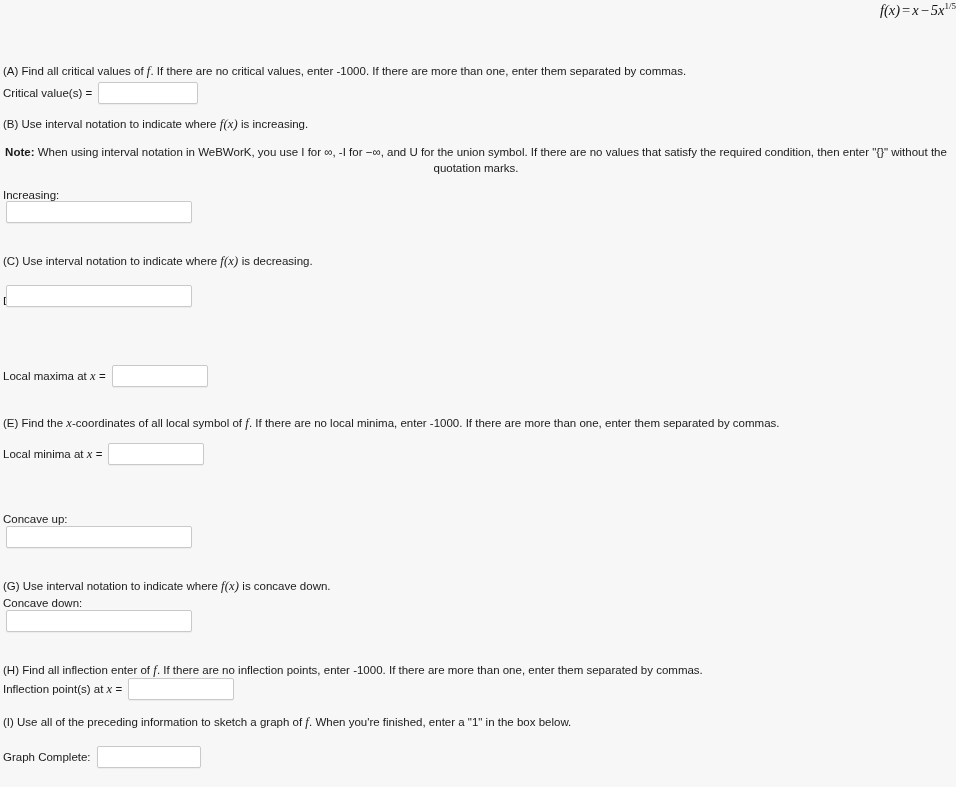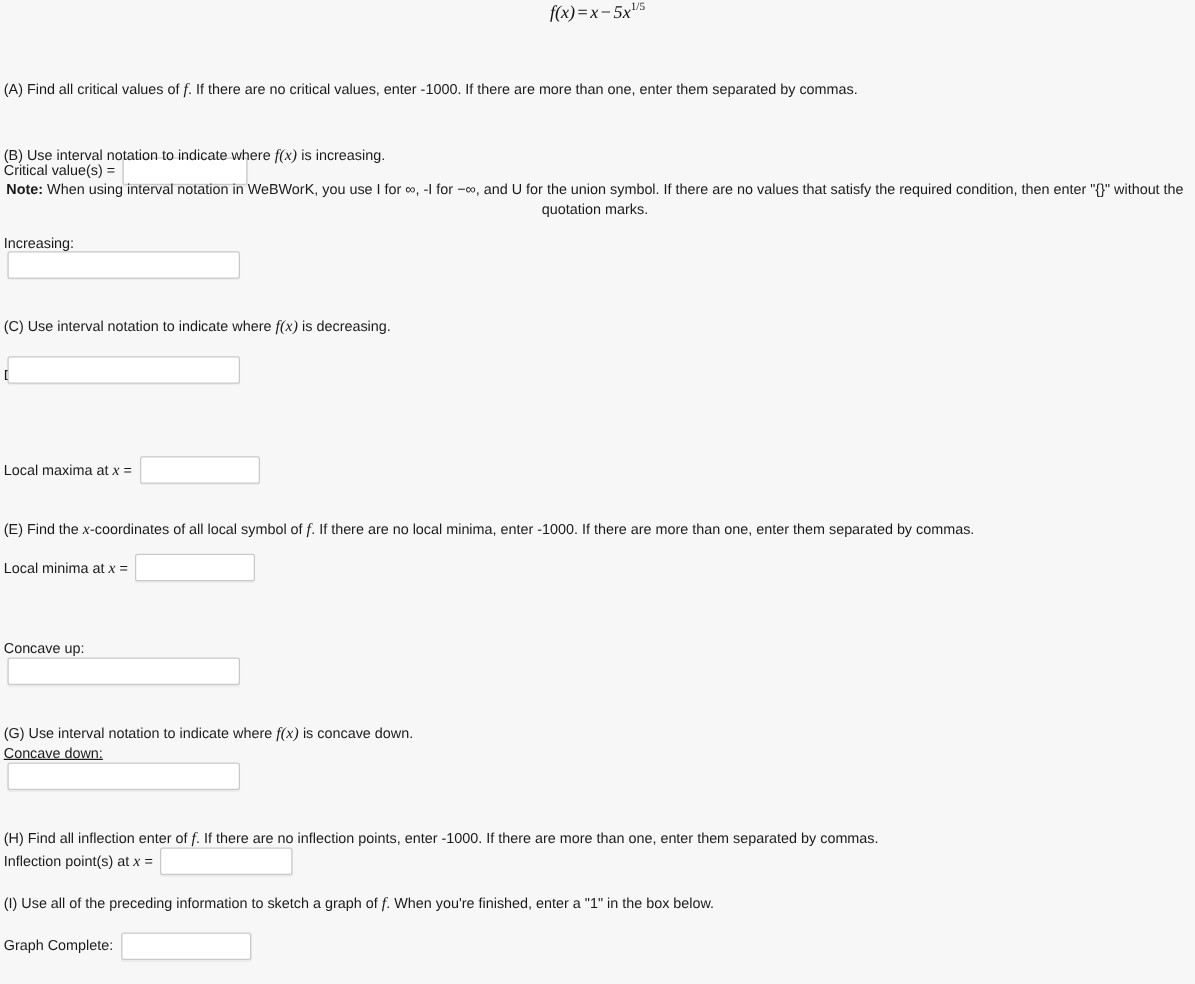--- a/index.html
+++ b/index.html
@@ -30,21 +30,21 @@
     font-style: italic;
     font-size: 12.5px;
     letter-spacing: 0.2px;
   }
 
   .formula {
     position: absolute;
     top: 2px;
     left: 0;
     width: 956px;
-    text-align: center;
+    text-align: right;
     font-family: "Liberation Serif", serif;
     font-style: italic;
     font-size: 14.5px;
     color: #111;
     white-space: nowrap;
   }
   .formula .op {
     font-style: normal;
     padding: 0 2px;
   }
@@ -120,21 +120,21 @@
 
 <div class="page">
 
   <div class="formula">
     <span>f(x)</span><span class="op">=</span><span>x</span><span class="op">−</span><span>5</span><span>x</span><sup>1/5</sup>
   </div>
 
   <div class="qtext" style="top:64px;">
     <span>(A) Find all critical values of </span><span class="math">f</span><span>. If there are no critical values, enter -1000. If there are more than one, enter them separated by commas.</span>
   </div>
-  <div class="inline-row" style="top:82px;margin-top:44px;">
+  <div class="inline-row" style="top:82px;">
     <span class="lbl">Critical value(s) =</span>
     <input class="answer-box" style="width: 100px;" type="text" placeholder="">
   </div>
 
   <div class="qtext" style="top:117px;">
     <span>(B) Use interval notation to indicate where </span><span class="math">f(x)</span><span> is increasing.</span>
   </div>
 
   <div class="qtext wrapped" style="top:145px;">
     <span class="note-label">Note:</span><span> When using interval notation in WeBWorK, you use I for </span><span>∞</span><span>, -I for </span><span>−∞</span><span>, and U for the union symbol. If there are no values that satisfy the required condition, then enter "{}" without the quotation marks.</span>
@@ -161,21 +161,21 @@
     <span class="lbl"><span>Local minima at </span><span class="math">x</span><span> =</span></span>
     <input class="answer-box" style="width: 96px;" type="text" placeholder="">
   </div>
 
   <div class="fieldlabel" style="top:512px;">Concave up:</div>
   <input class="answer-box" style="top: 526px; left: 6px; width: 186px;" type="text" placeholder="">
 
   <div class="qtext" style="top:579px;">
     <span>(G) Use interval notation to indicate where </span><span class="math">f(x)</span><span> is concave down.</span>
   </div>
-  <div class="fieldlabel" style="top:596px;text-decoration:underline;">Concave down:</div>
+  <div class="fieldlabel" style="top:596px;">Concave down:</div>
   <input class="answer-box" style="top: 610px; left: 6px; width: 186px;" type="text" placeholder="">
 
   <div class="qtext" style="top:663px;">
     <span>(H) Find all inflection enter of </span><span class="math">f</span><span>. If there are no inflection points, enter -1000. If there are more than one, enter them separated by commas.</span>
   </div>
   <div class="inline-row" style="top:678px;">
     <span class="lbl"><span>Inflection point(s) at </span><span class="math">x</span><span> =</span></span>
     <input class="answer-box" style="width: 106px;" type="text" placeholder="">
   </div>
 

